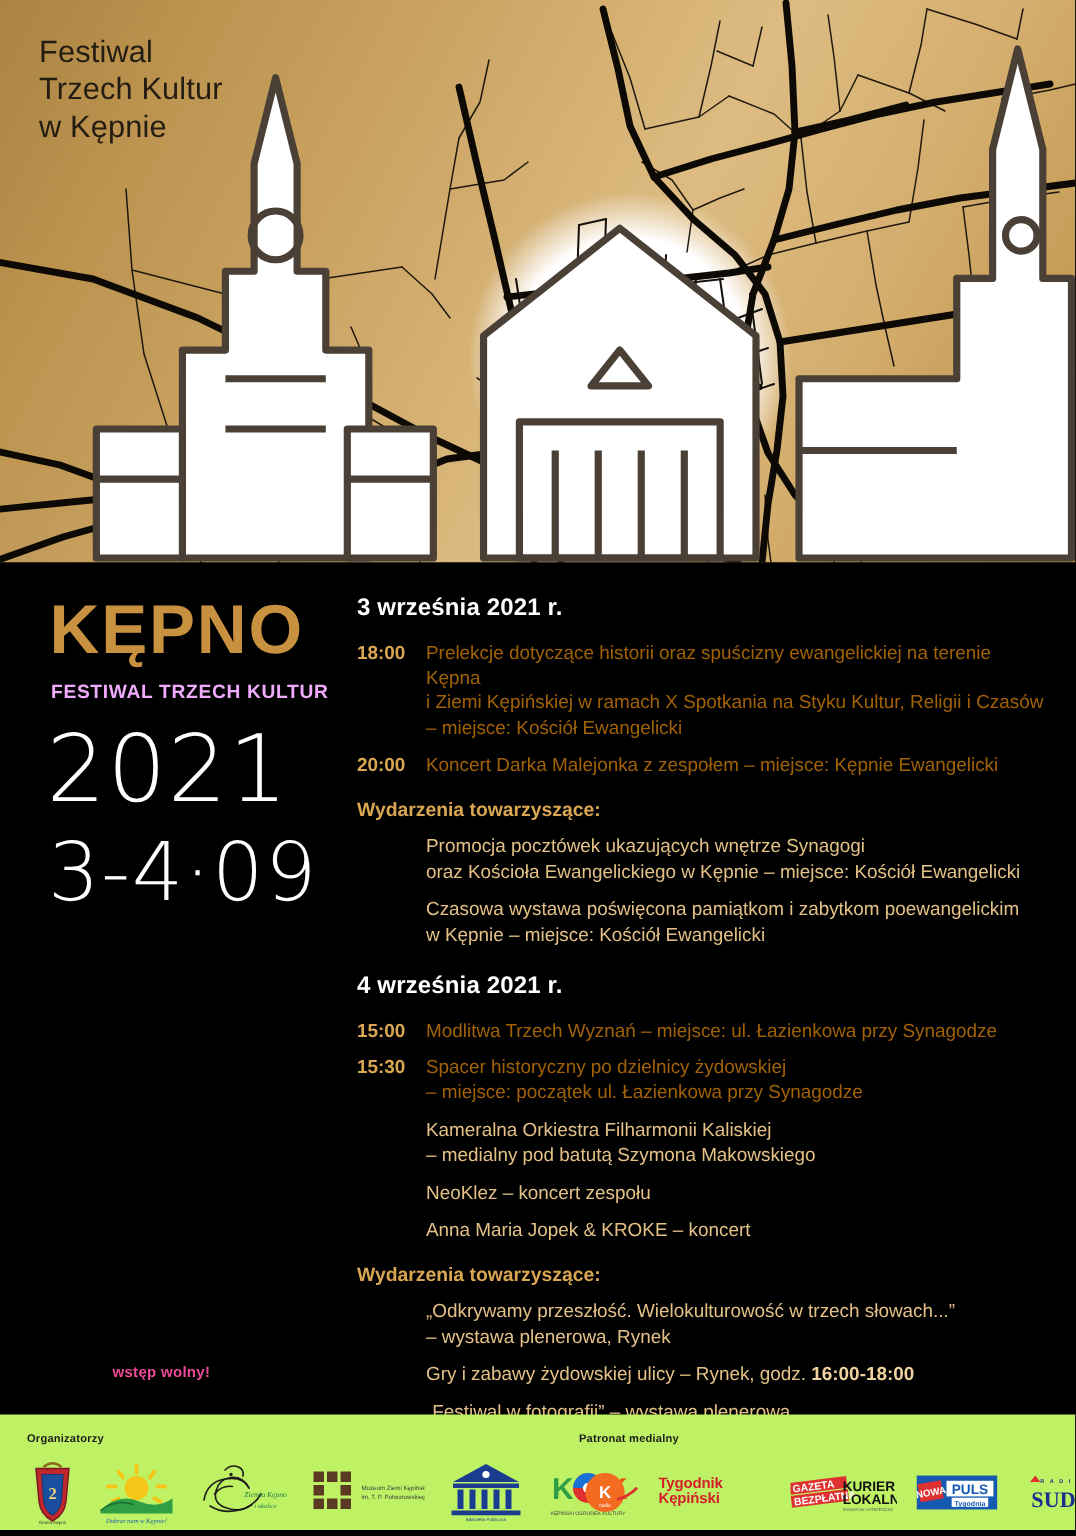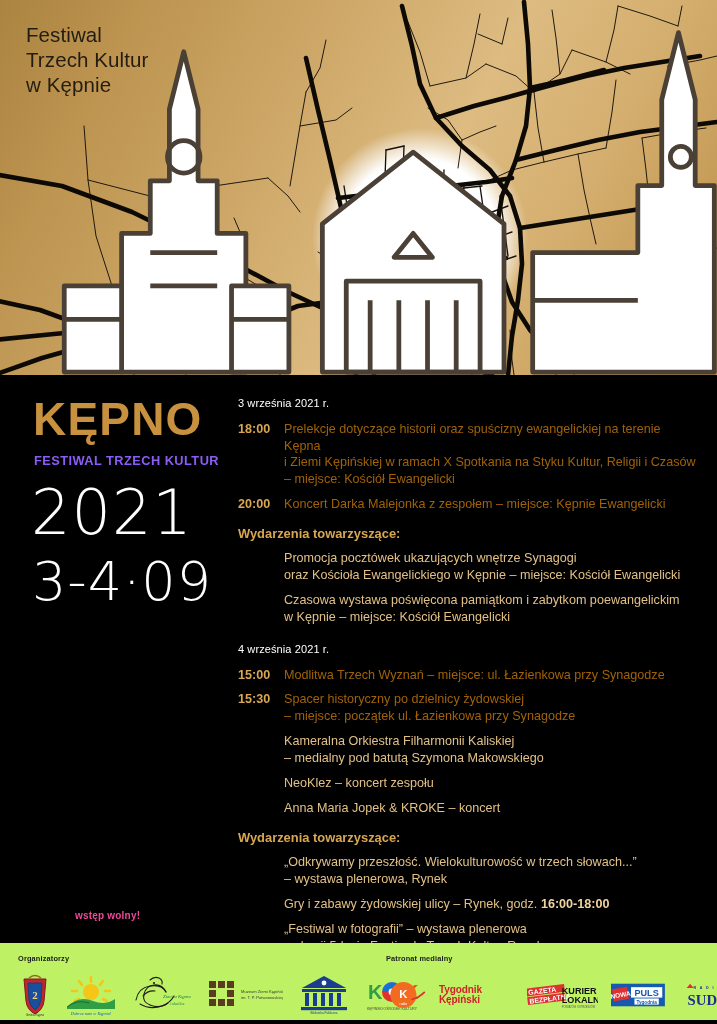--- a/index.html
+++ b/index.html
@@ -31,40 +31,40 @@
   
   .body-sec{position:absolute;left:0;top:375px;width:717px;height:568px;background:#000;}
 
   
   .left{position:absolute;left:33px;top:22px;width:190px;}
   .kepno{
     font-size:46px;font-weight:700;color:#c8913f;letter-spacing:1.2px;
     line-height:.96;margin:0;
   }
   .sub{
-    font-size:12.8px;font-weight:700;color:#8b5cf6;letter-spacing:.45px;
+    font-size:12.8px;font-weight:700;color:#f0abfc;letter-spacing:.45px;
     margin:12px 0 0 1px;white-space:nowrap;
   }
   .year{
     font-size:62px;color:#fff;font-weight:300;line-height:1;margin:14px 0 0 -2px;
     letter-spacing:1px;font-family:"DejaVu Sans",sans-serif;
   }
   .days{
     font-size:54px;color:#fff;font-weight:300;line-height:1;margin:11px 0 0 -1px;
     letter-spacing:1px;font-family:"DejaVu Sans",sans-serif;
   }
   .free{
     position:absolute;left:75px;top:535px;font-size:10px;font-weight:700;color:#ec4899;
     letter-spacing:.2px;
   }
 
   
   .sched{position:absolute;left:238px;top:22px;width:462px;color:#e8c68b;}
   .day-title{
-    font-size:11px;font-weight:400;color:#ffffff;margin:0 0 12px 0;letter-spacing:.1px;
+    font-size:16px;font-weight:700;color:#ffffff;margin:0 0 12px 0;letter-spacing:.1px;
   }
   .day-title.second{margin-top:0;}
   .row{display:flex;margin-bottom:8px;line-height:1.33;}
   .row .t{
     flex:0 0 46px;font-size:12.6px;font-weight:700;color:#d9a košík;
   }
   .row .t{color:#d9a652;}
   .row .d{flex:1;font-size:12.6px;color:#a16207;white-space:pre-line;}
   .acc-head{
     font-size:12.9px;font-weight:700;color:#d9a652;margin:13px 0 9px 0;

